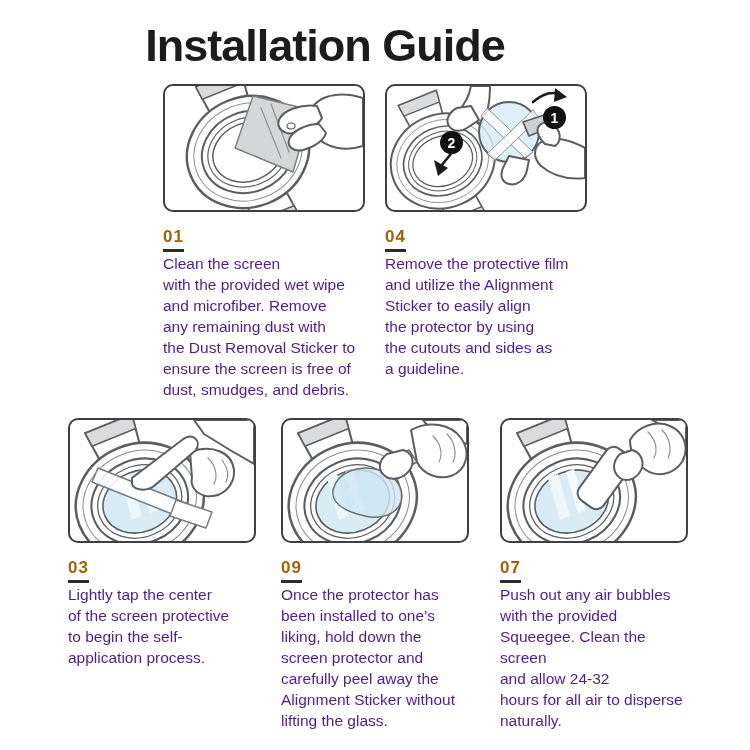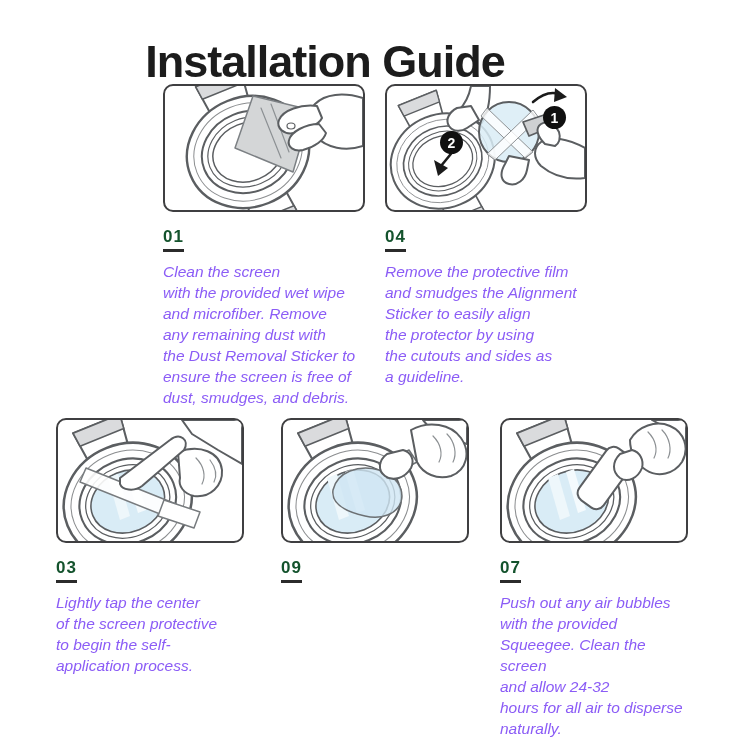--- a/index.html
+++ b/index.html
@@ -2,44 +2,43 @@
 <html><head>
 <meta charset="utf-8">
 <style>
   html,body{margin:0;padding:0;background:#fff;}
   body{
     width:750px;height:750px;position:relative;overflow:hidden;
     font-family:"Liberation Sans","DejaVu Sans",sans-serif;color:#2b2b2b;
   }
   use,symbol{overflow:visible;}
   .title{
-    position:absolute;top:36px;left:0;width:650px;text-align:center;
+    position:absolute;top:20px;left:0;width:650px;text-align:center;
     font-size:45px;font-weight:bold;letter-spacing:-1px;color:#1c1c1c;margin:0;
   }
   .step{position:absolute;}
   .step1{left:163px;top:84px;width:202px;}
   .step2{left:385px;top:84px;width:202px;}
-  .step3{left:56px;top:418px;width:188px;}
+  .step3{left:68px;top:418px;width:188px;}
   .step4{left:281px;top:418px;width:188px;}
   .step5{left:500px;top:418px;width:188px;}
   .illus{
     border:2px solid #3f3f41;border-radius:10px;background:#fff;
     position:relative;width:100%;box-sizing:border-box;overflow:hidden;
   }
   .row1 .illus{height:128px;}
   .row2 .illus{height:125px;}
   .illus svg{display:block;width:100%;height:100%;}
   .stepnum{
     display:inline-block;margin-top:15px;font-size:17px;font-weight:bold;
-    color:#14532d;border-bottom:3px solid #2b2b2b;padding-bottom:2px;letter-spacing:1px;
+    color:#a16207;border-bottom:3px solid #2b2b2b;padding-bottom:2px;letter-spacing:1px;
   }
   .steptext{
-    margin-top:9px;font-size:15.5px;line-height:21px;color:#8b5cf6;
+    margin-top:1px;font-size:15.5px;line-height:21px;color:#4c1d95;
     white-space:pre-line;
-    font-style:italic;
   }
   .badge{
     position:absolute;width:23px;height:23px;border-radius:50%;
     background:#101010;color:#fff;font-weight:bold;font-size:14px;
     display:flex;align-items:center;justify-content:center;line-height:1;
   }
   .badge1{left:156px;top:20px;}
   .badge2{left:53px;top:45px;}
   .skin{fill:#fff;stroke:#5b5e61;stroke-width:2;stroke-linejoin:round;stroke-linecap:round;}
   .thin{fill:none;stroke:#8d9194;stroke-width:1.2;stroke-linecap:round;}
@@ -119,21 +118,21 @@
       <g>
         <path class="arrow" d="M72,58 L54,80"></path>
         <polygon class="ahead" points="47,74 51,90 61,82"></polygon>
       </g>
     </svg>
     <div class="badge badge1">1</div>
     <div class="badge badge2">2</div>
   </figure>
   <div class="stepnum">04</div>
   <div class="steptext">Remove the protective film
-and smudges the Alignment
+and utilize the Alignment
 Sticker to easily align
 the protector by using
 the cutouts and sides as
 a guideline.</div>
 </section>
 
 <section class="step step3 row2">
   <figure class="illus" style="margin:0">
     <svg viewBox="0 0 184 121">
       <use href="#watch" x="-30" y="4" width="210" height="155" style="--screen:#d9ecf6"></use>
@@ -172,20 +171,27 @@
       <polygon points="96,44 126,30 134,42 104,58" fill="#ffffff" stroke="#6c7073" stroke-width="1.5" stroke-linejoin="round"></polygon>
       <g class="skin">
         <polygon points="140,0 184,0 184,24 150,12"></polygon>
         <path d="M128,10 C146,0 168,4 178,18 C188,32 184,50 168,56 C154,60 140,54 134,42 Z"></path>
         <path class="thin" d="M150,16 C158,24 160,34 156,42 M164,14 C172,22 174,34 170,42"></path>
         <path d="M104,34 C96,40 94,50 102,56 C110,62 122,58 128,48 C132,40 128,32 120,30 Z"></path>
       </g>
     </svg>
   </figure>
   <div class="stepnum">09</div>
+  <div class="steptext">Once the protector has
+been installed to one’s
+liking, hold down the
+screen protector and
+carefully peel away the
+Alignment Sticker without
+lifting the glass.</div>
 </section>
 
 <section class="step step5 row2">
   <figure class="illus" style="margin:0">
     <svg viewBox="0 0 184 121">
       <use href="#watch" x="-30" y="4" width="210" height="155" style="--screen:#d9ecf6"></use>
       <g>
         <polygon points="46,58 56,54 68,96 58,100" fill="#eef7fb"></polygon>
         <polygon points="64,52 72,49 84,90 76,93" fill="#f4fafd"></polygon>
       </g>

